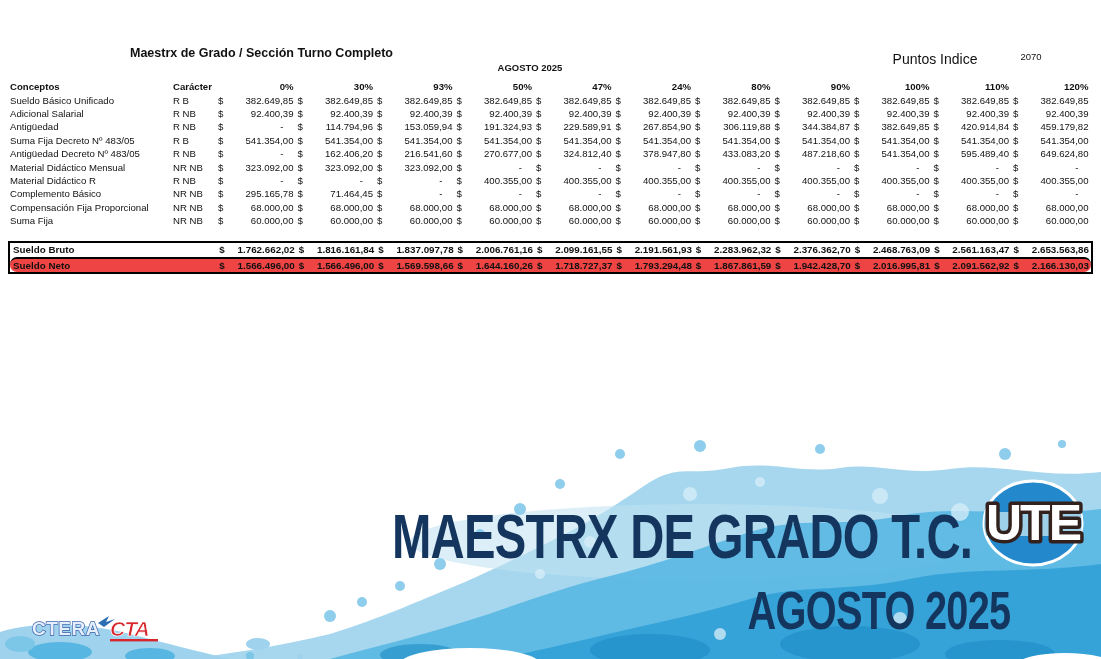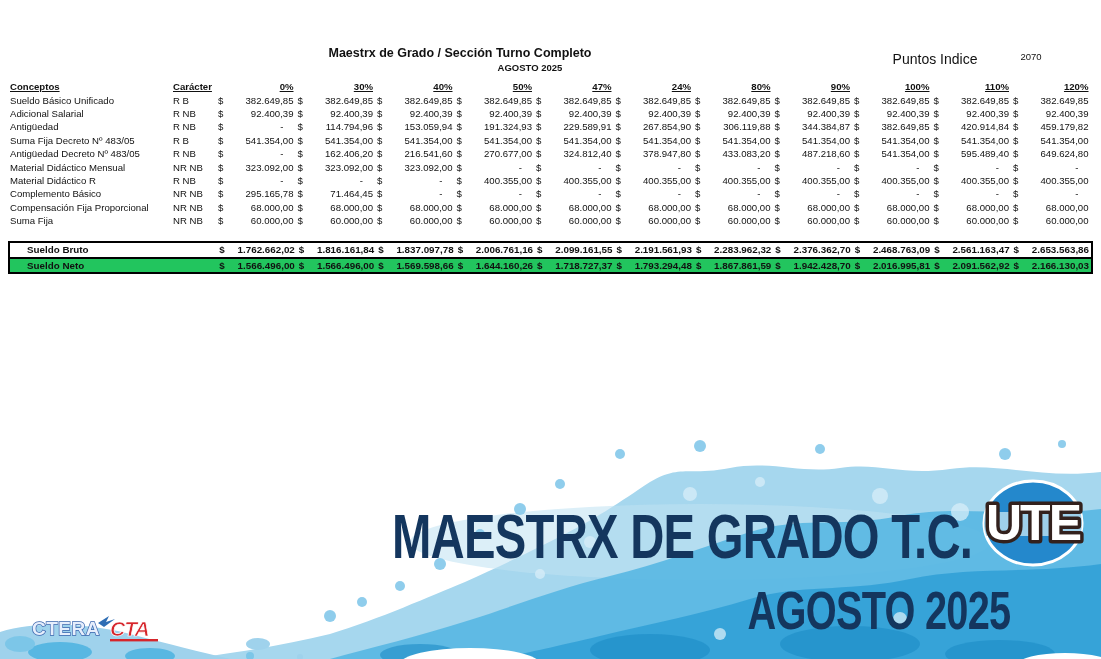--- a/index.html
+++ b/index.html
@@ -1,46 +1,46 @@
 <!DOCTYPE html>
 <html><head>
 <meta charset="utf-8">
 <style>
   html,body{margin:0;padding:0;background:#fff;}
   body{width:1101px;height:659px;position:relative;overflow:hidden;
        font-family:"Liberation Sans",sans-serif;color:#111;}
   .abs{position:absolute;}
 
   
-  .doc-title{top:46px;left:130px;width:660px;text-align:center;
+  .doc-title{top:46px;left:130px;width:660px;
              font-size:12.5px;font-weight:bold;}
   .doc-subtitle{top:62px;left:330px;width:400px;text-align:center;
                 font-size:9.5px;font-weight:bold;}
   .puntos-label{top:51px;left:890px;width:90px;text-align:center;font-size:14px;}
   .puntos-value{top:51px;left:1000px;width:62px;text-align:center;font-size:9.5px;}
 
   
   #salary-table{top:80px;left:8px;width:1085px;}
   .trow{display:flex;align-items:center;height:13.4px;font-size:9.6px;}
-  .trow.hdr{font-weight:bold;text-decoration:underline;}
+  .trow.hdr{font-weight:bold;}
   .c-concept{width:165px;box-sizing:border-box;padding-left:2px;white-space:nowrap;}
   .c-char{width:43px;box-sizing:border-box;white-space:nowrap;}
   .c-val{width:79.5px;box-sizing:border-box;display:flex;
          justify-content:space-between;white-space:nowrap;}
   .c-val .cur{padding-left:2px;}
   .c-val .amt{text-align:right;padding-right:2px;}
   .c-val .amt.dash{padding-right:12px;}
   .c-val.hdr-cell{justify-content:flex-end;font-weight:bold;}
 
   
   #totals-box{top:241px;left:8px;width:1085px;border:2.5px solid #000;
               box-sizing:border-box;}
   #totals-box .trow{height:13.6px;font-weight:bold;font-size:9.8px;}
-  #totals-box .trow.neto{background:#22c55e;border-top:2px solid #000;}
-  .c-label{width:208px;box-sizing:border-box;padding-left:17px;white-space:nowrap;}
+  #totals-box .trow.neto{background:#ef4444;border-top:2px solid #000;border-radius:7px;}
+  .c-label{width:208px;box-sizing:border-box;padding-left:3px;white-space:nowrap;}
   #totals-box .c-val{width:79.7px;}
 
   
   #banner-svg{top:424px;left:0;width:1101px;height:235px;}
   .banner-title{top:505px;left:392px;font-size:63px;font-weight:bold;
                 color:#14365e;white-space:nowrap;line-height:1;
                 letter-spacing:-1px;transform:scaleX(.75);transform-origin:left top;}
   .banner-subtitle{top:584px;right:91px;font-size:53px;font-weight:bold;
                    color:#14365e;white-space:nowrap;line-height:1;
                    letter-spacing:-1px;transform:scaleX(.75);transform-origin:right top;
@@ -60,21 +60,21 @@
     <div class="trow hdr">
       <div class="c-concept">Conceptos</div>
       <div class="c-char">Carácter</div>
       <div class="c-val hdr-cell">
         <span class="amt">0%</span>
       </div>
       <div class="c-val hdr-cell">
         <span class="amt">30%</span>
       </div>
       <div class="c-val hdr-cell">
-        <span class="amt">40%</span>
+        <span class="amt">93%</span>
       </div>
       <div class="c-val hdr-cell">
         <span class="amt">50%</span>
       </div>
       <div class="c-val hdr-cell">
         <span class="amt">47%</span>
       </div>
       <div class="c-val hdr-cell">
         <span class="amt">24%</span>
       </div>

